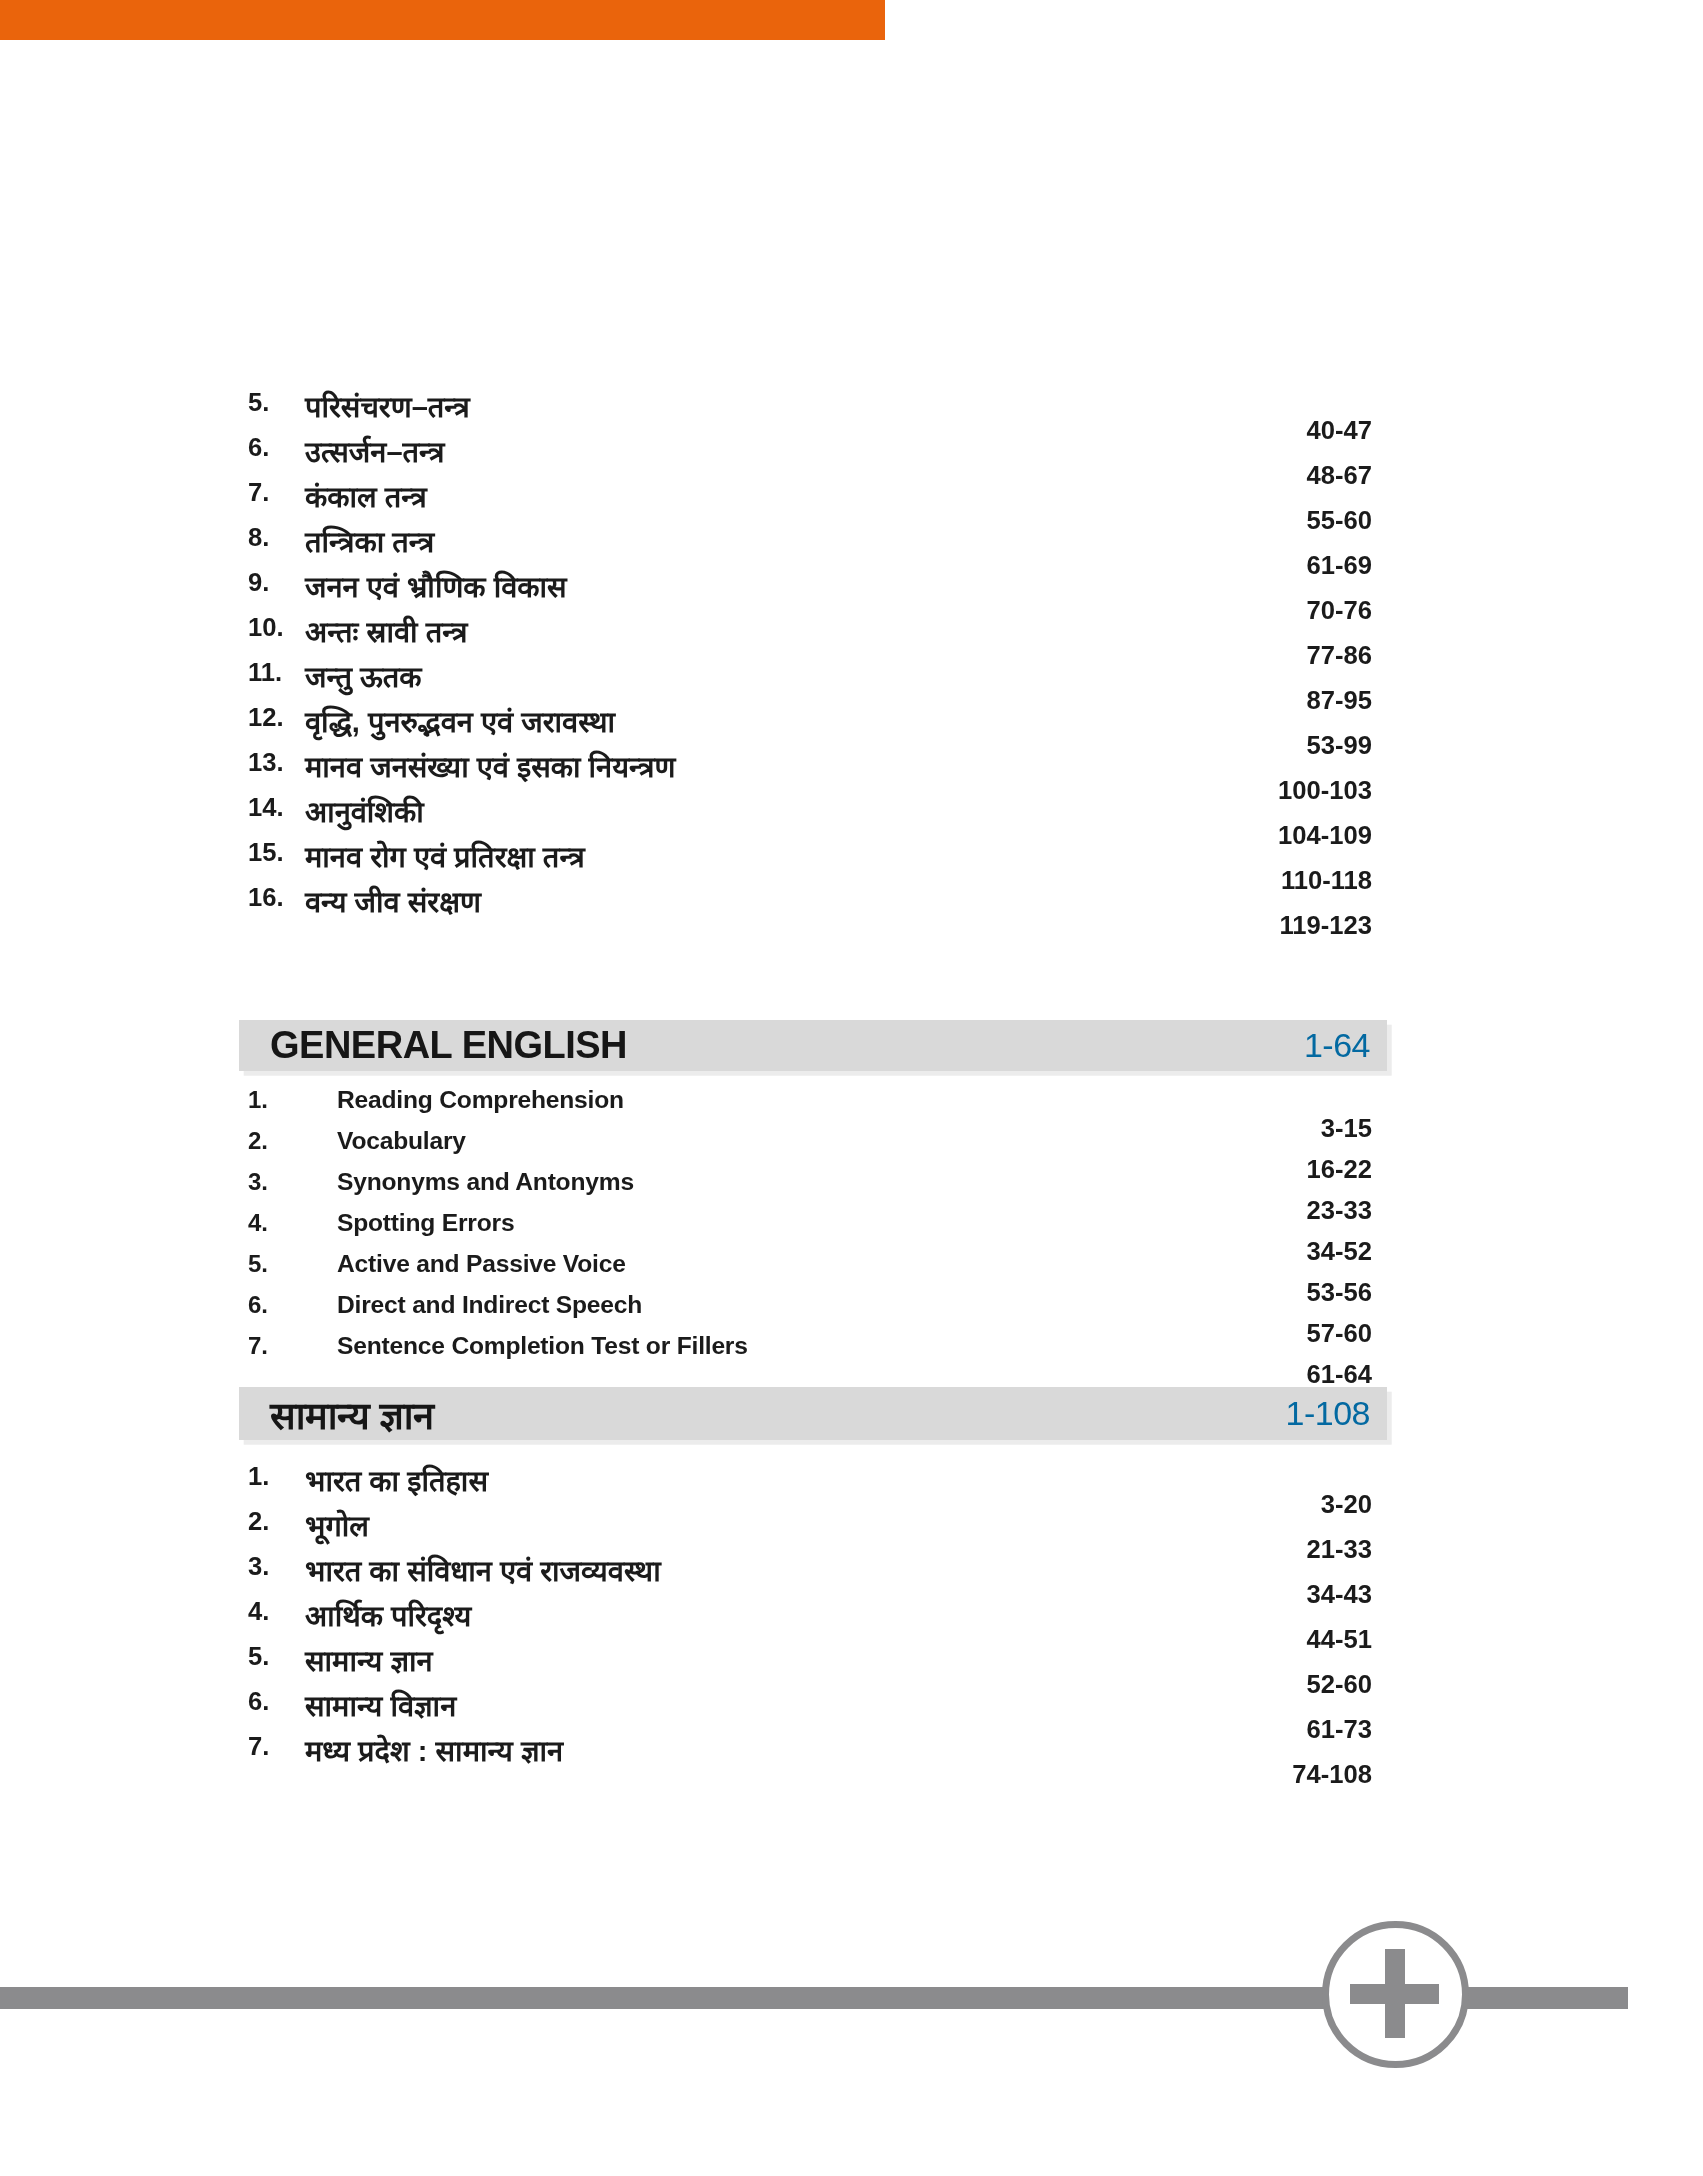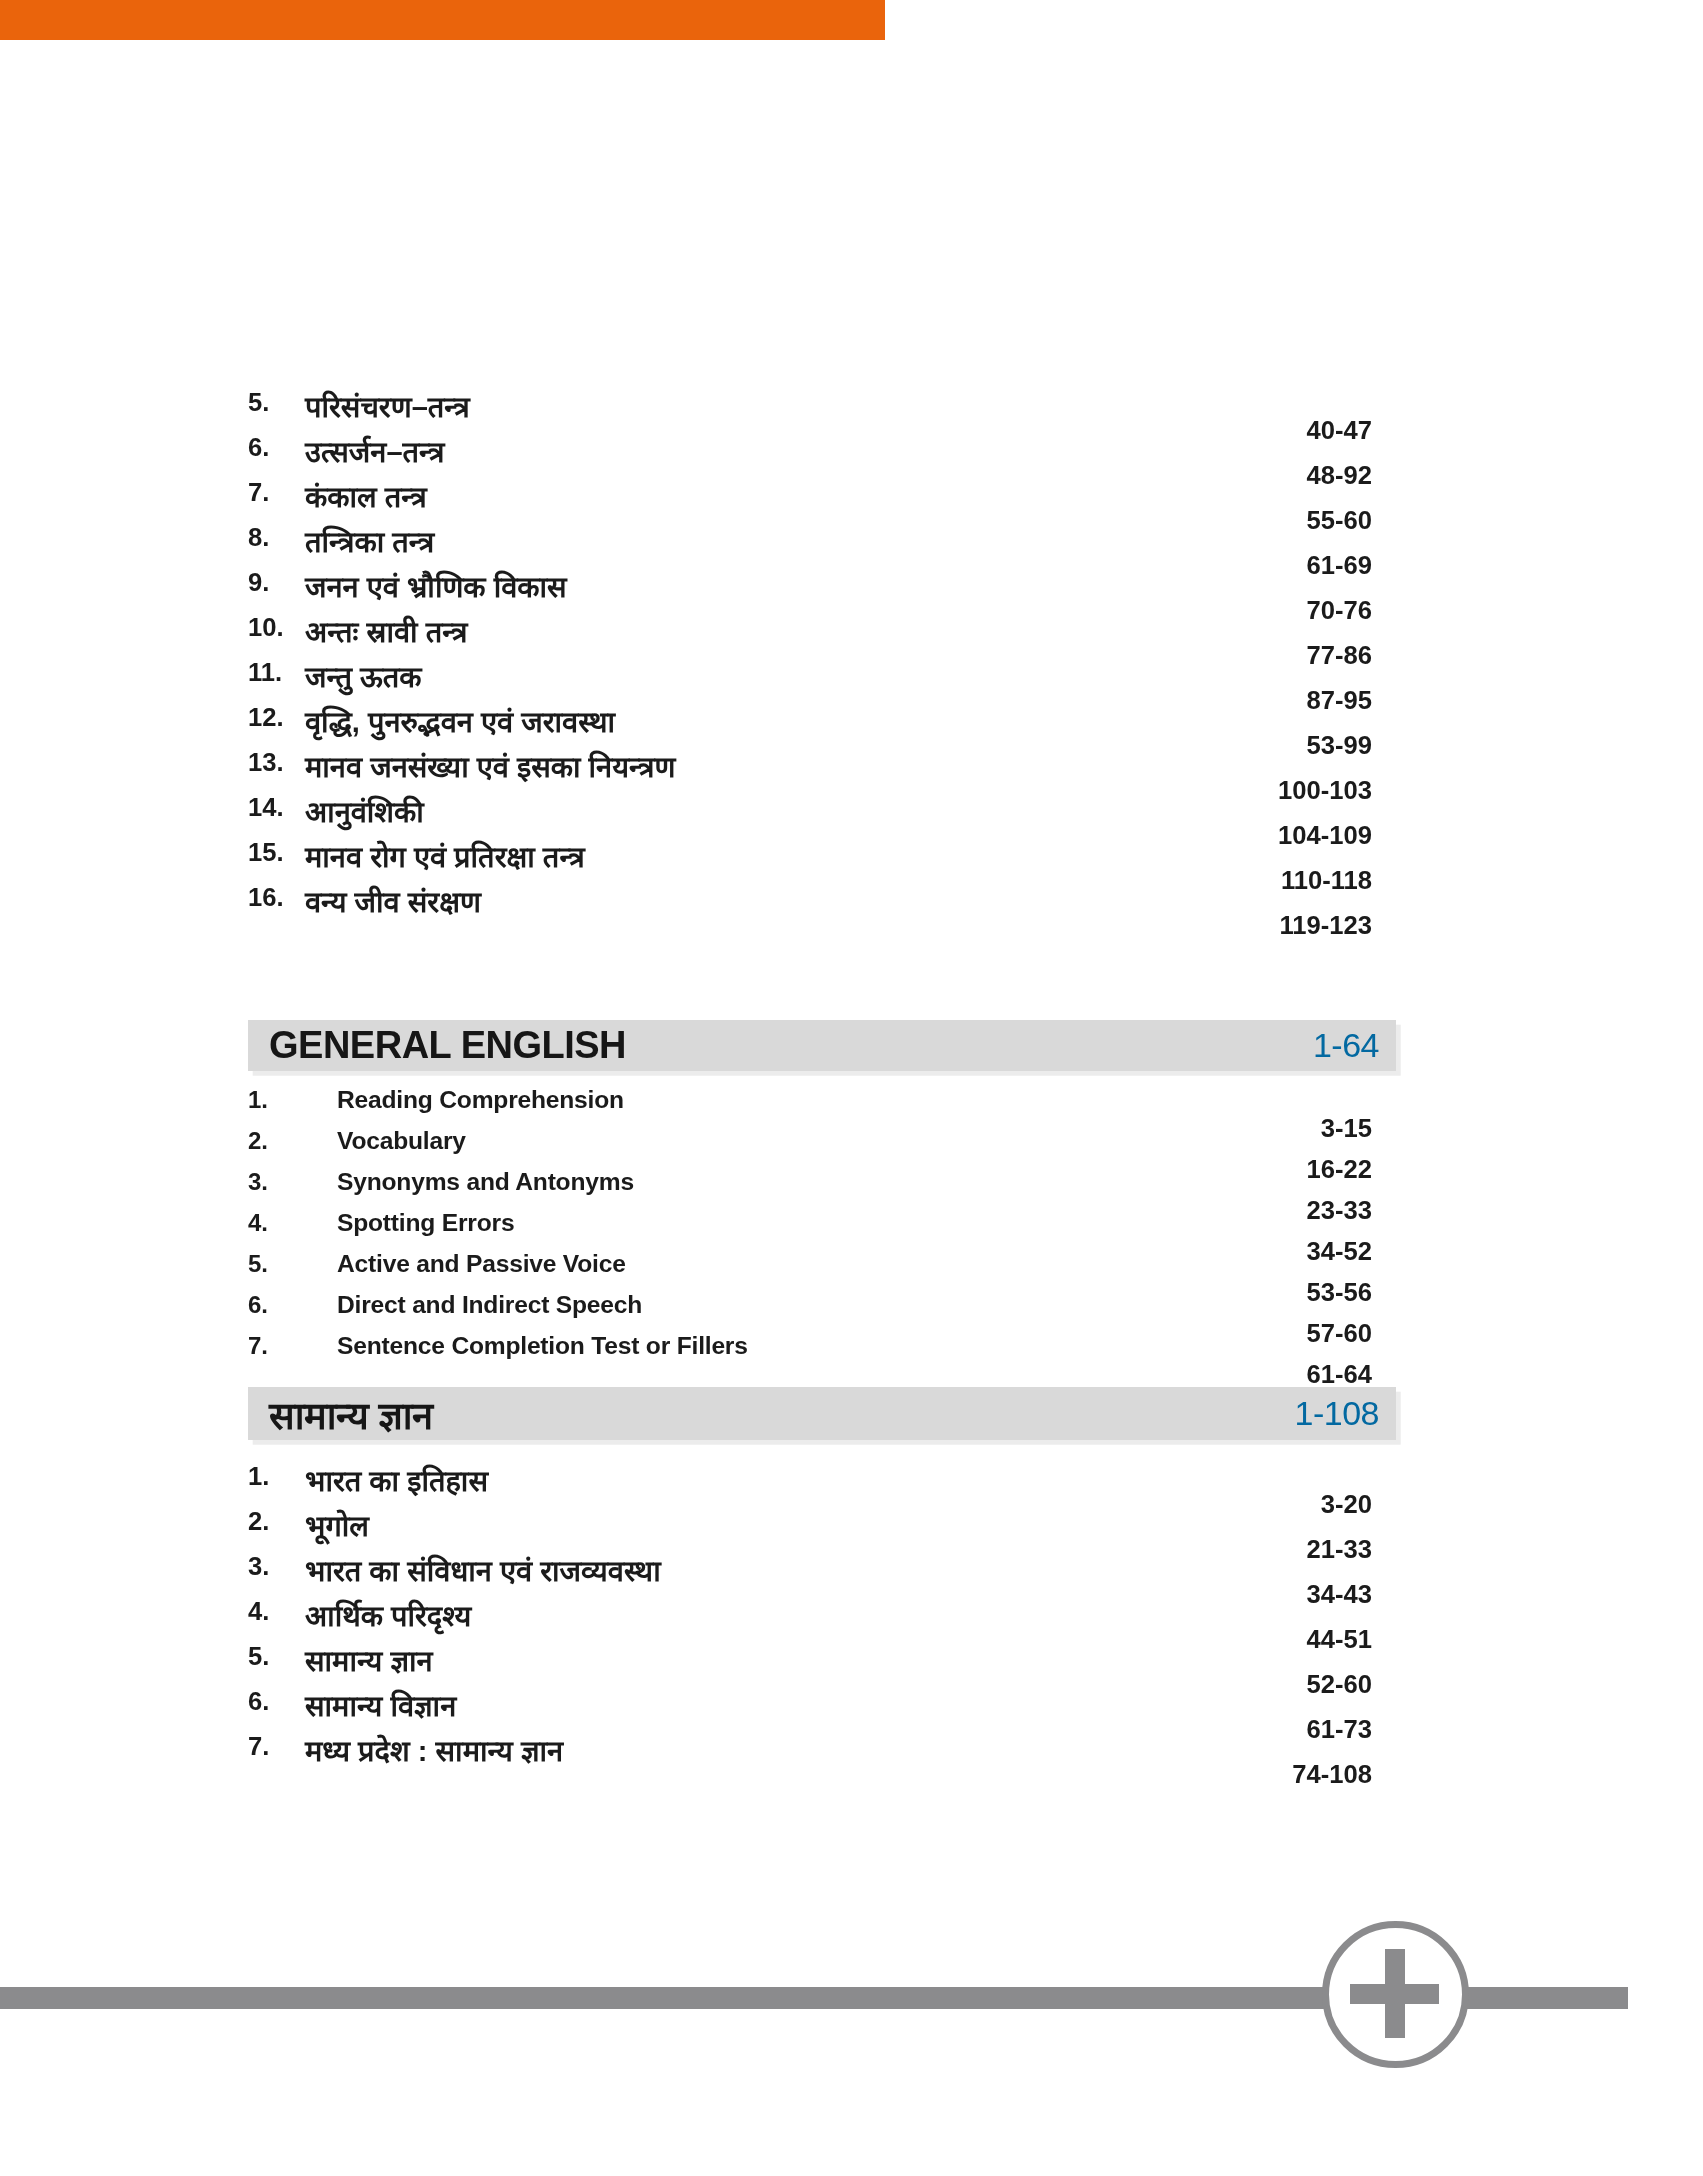--- a/index.html
+++ b/index.html
@@ -33,26 +33,26 @@
   
   .hindi-list .row{height:45px;font-size:29px;}
   .hindi-list .num{font-size:25.6px;padding-top:1.9px;}
   .hindi-list .pages{padding-top:1.9px;}
   
   .english-list .row{height:41px;font-size:24.6px;}
   .english-list .num{font-size:24px;}
   .english-list .label{letter-spacing:-0.2px;margin-left:32px;}
   
   .section-bar{
-    position:absolute;left:248px;width:1148px;
+    position:absolute;left:239px;width:1148px;
     background:#d9d9d9;
     box-shadow:4.7px 4.7px 0 0 #ececec;
     display:flex;justify-content:space-between;align-items:center;
     box-sizing:border-box;
-    padding:0 17px 0 21px;
+    padding:0 17px 0 31px;
   }
   .section-bar .bar-title{
     font-size:38px;font-weight:bold;letter-spacing:-0.5px;
     color:#161616;
   }
   .section-bar .bar-pages{
     font-size:34px;font-weight:normal;color:#0369a1;
     letter-spacing:-0.5px;
   }
   
@@ -79,21 +79,21 @@
 
   <div id="list-0" class="toc-list hindi-list" style="top:386px;">
       <div class="row">
         <span class="num">5.</span>
         <span class="label">परिसंचरण–तन्त्र</span>
         <span class="pages">40-47</span>
       </div>
       <div class="row">
         <span class="num">6.</span>
         <span class="label">उत्सर्जन–तन्त्र</span>
-        <span class="pages">48-92</span>
+        <span class="pages">48-67</span>
       </div>
       <div class="row">
         <span class="num">7.</span>
         <span class="label">कंकाल तन्त्र</span>
         <span class="pages">55-60</span>
       </div>
       <div class="row">
         <span class="num">8.</span>
         <span class="label">तन्त्रिका तन्त्र</span>
         <span class="pages">61-69</span>

